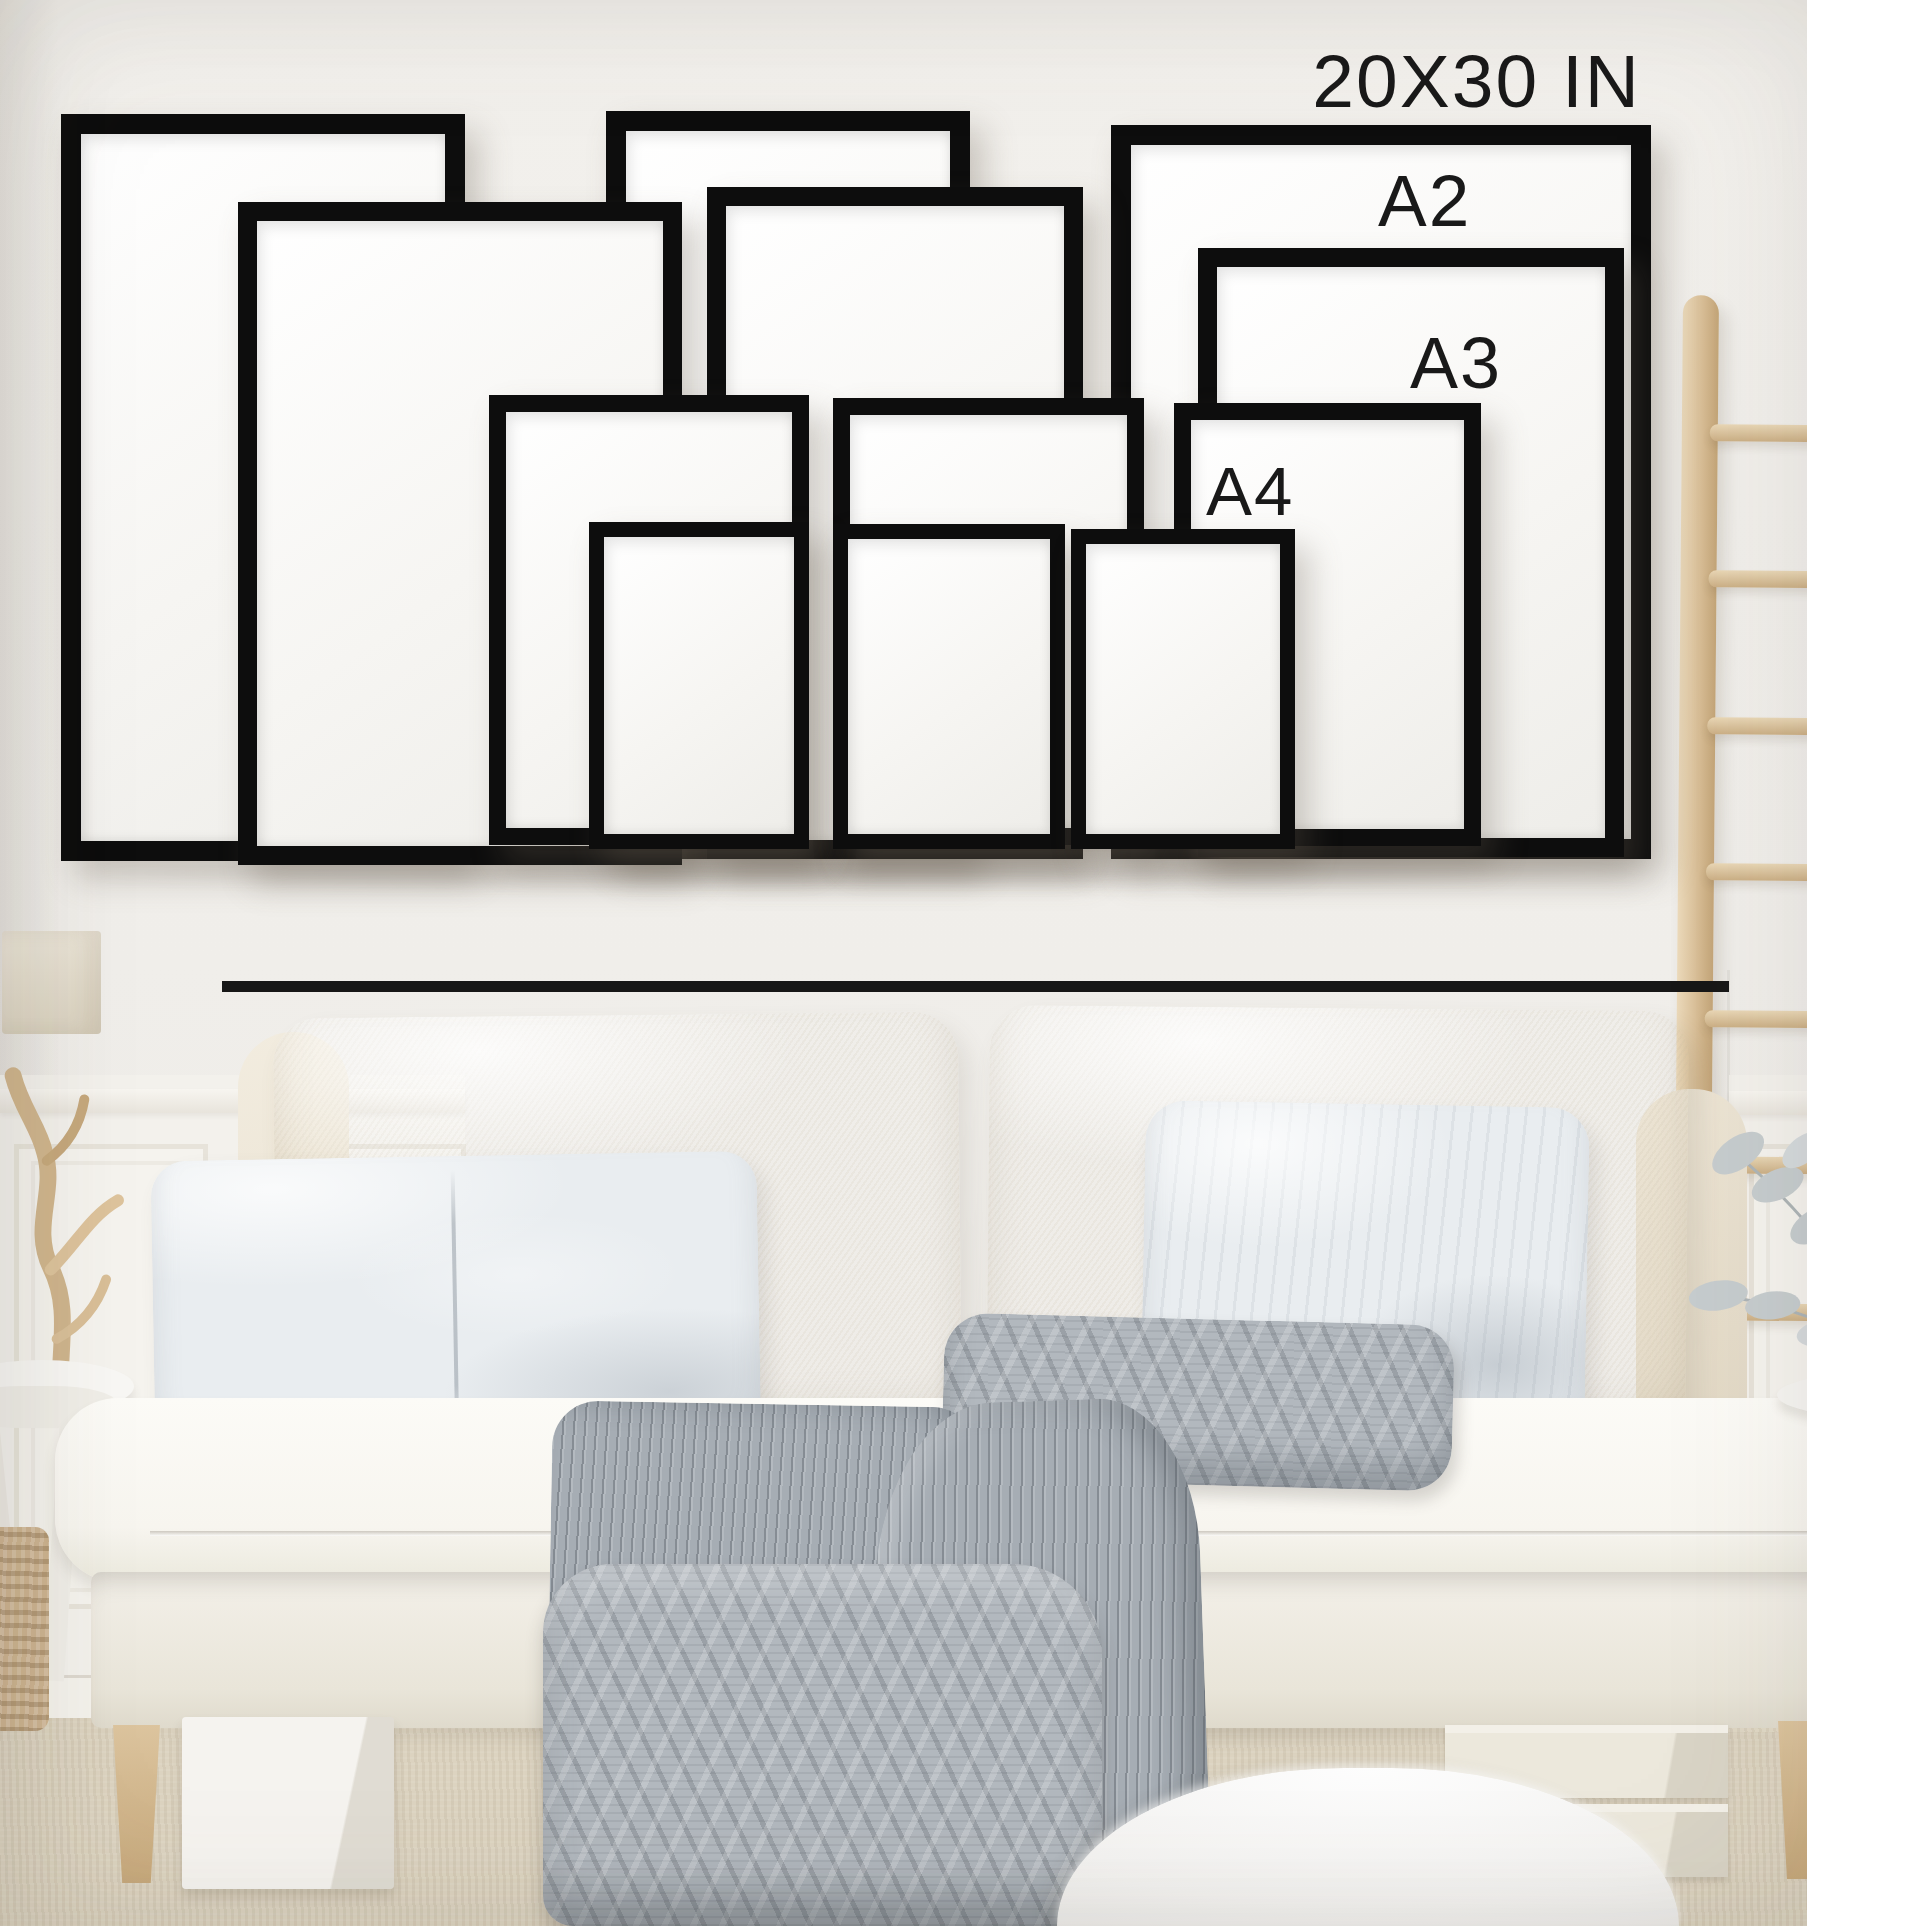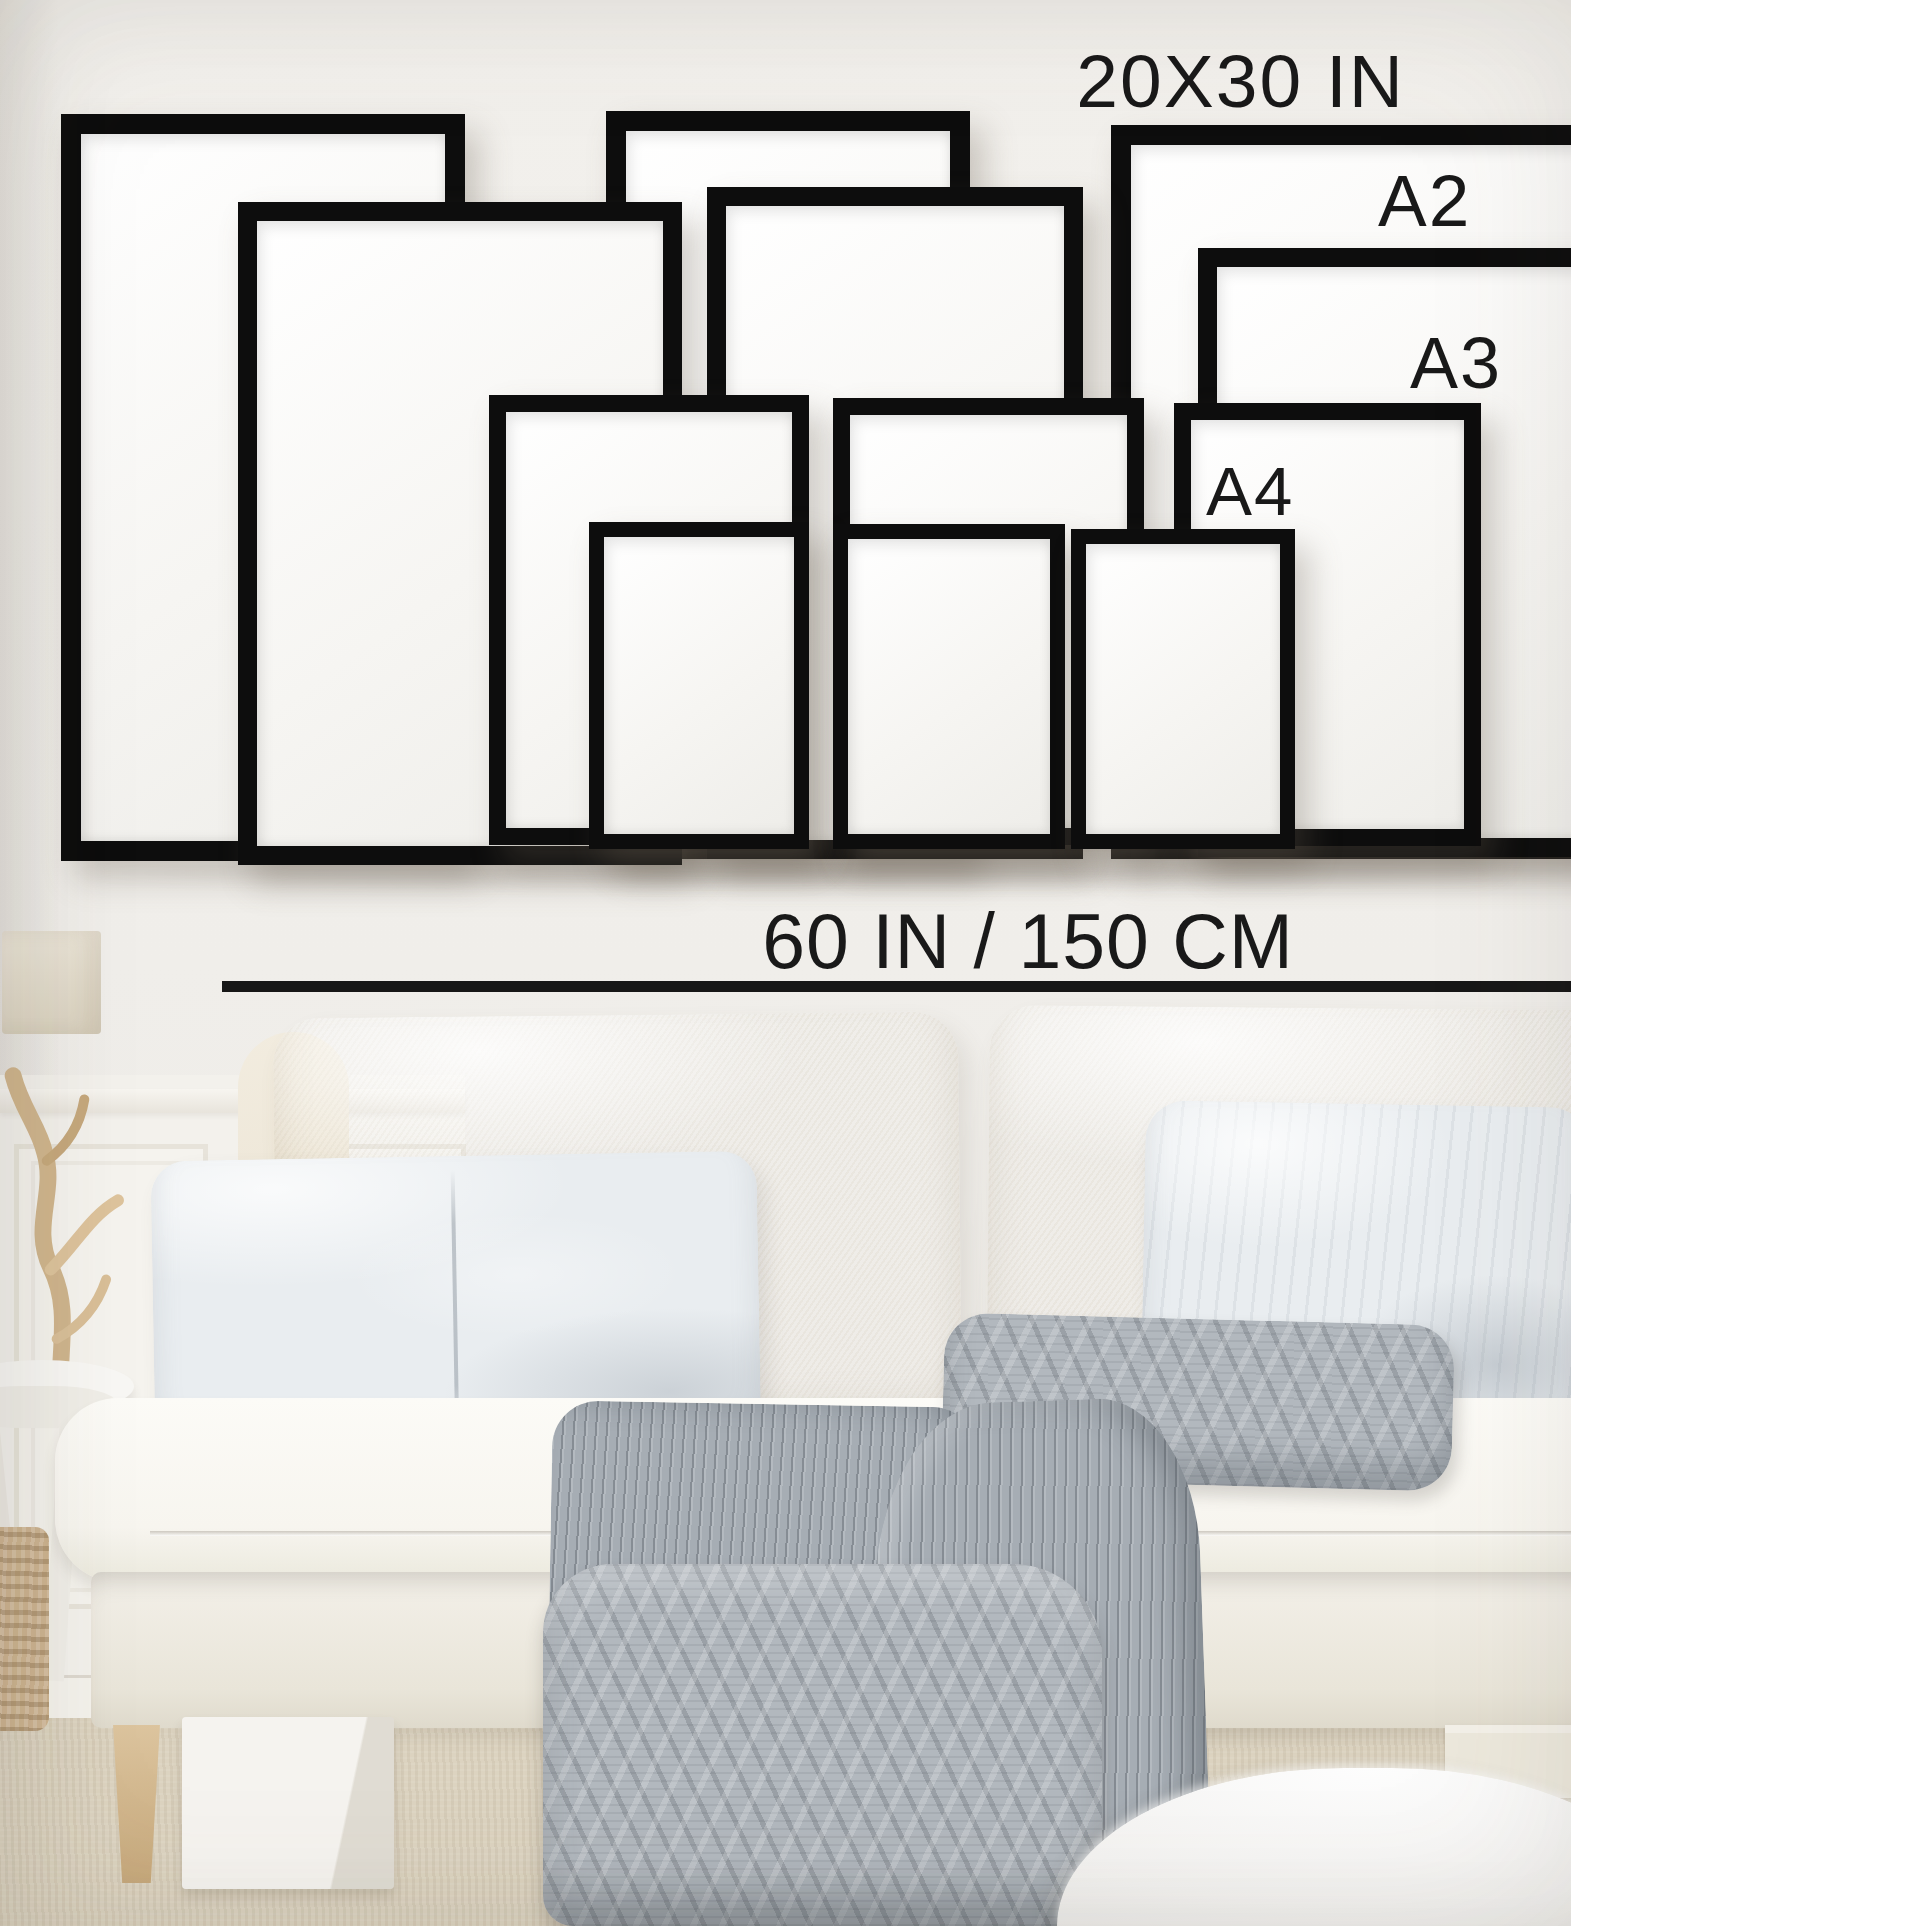--- a/index.html
+++ b/index.html
@@ -1,16 +1,16 @@
 <!DOCTYPE html>
 <html><head>
 <meta charset="utf-8">
 <style>
   html,body{margin:0;padding:0;background:#fff;}
-  #canvas{position:relative;width:1571px;height:1927px;overflow:hidden;
+  #canvas{position:relative;width:1807px;height:1927px;overflow:hidden;
           font-family:"Liberation Sans",sans-serif;color:#1a1a1a;}
   #canvas *{position:absolute;box-sizing:border-box;}
 
   
   .wall{inset:0;background:linear-gradient(180deg,#f2f0ec 0%,#f0eeea 50%,#ece9e4 100%);}
   .wall-shade{left:0;top:0;width:59px;height:1927px;background:linear-gradient(90deg,rgba(120,108,92,.10),transparent);}
   .corner-line{left:1727px;top:970px;width:3px;height:554px;background:rgba(60,50,40,.06);}
 
   
   .wainscot{background:#f3f1ec;}
@@ -207,21 +207,20 @@
 
   <div class="frame t4" style="left:589px;top:522px;width:220px;height:327px" title="A4"></div>
   <div class="frame t4" style="left:833px;top:524px;width:232px;height:325px" title="A4"></div>
   <div class="frame t4" style="left:1071px;top:529px;width:224px;height:320px" title="A4"></div>
 
   <div class="size-label l-2030">20X30 IN</div>
   <div class="size-label l-a2">A2</div>
   <div class="size-label l-a3">A3</div>
   <div class="size-label l-a4">A4</div>
 
-  <div class="caption cap-width">60 IN / 150 CM</div>
   <div class="measure-line"></div>
 
   <div class="lamp-shade"></div>
   <svg class="driftwood" viewBox="0 0 140 380">
     <path d="M62 372 C 58 315 74 272 52 228 C 32 186 58 152 46 112 C 40 86 22 66 14 34" stroke="#d0b58d" stroke-width="17" fill="none" stroke-linecap="round"></path>
     <path d="M52 230 C 78 204 92 176 120 160" stroke="#ddc39c" stroke-width="12" fill="none" stroke-linecap="round"></path>
     <path d="M48 120 C 70 104 82 82 86 58" stroke="#c6a87c" stroke-width="10" fill="none" stroke-linecap="round"></path>
     <path d="M58 300 C 84 286 100 264 108 240" stroke="#d9bf98" stroke-width="10" fill="none" stroke-linecap="round"></path>
   </svg>
   <div class="tbl-left-top"></div>

